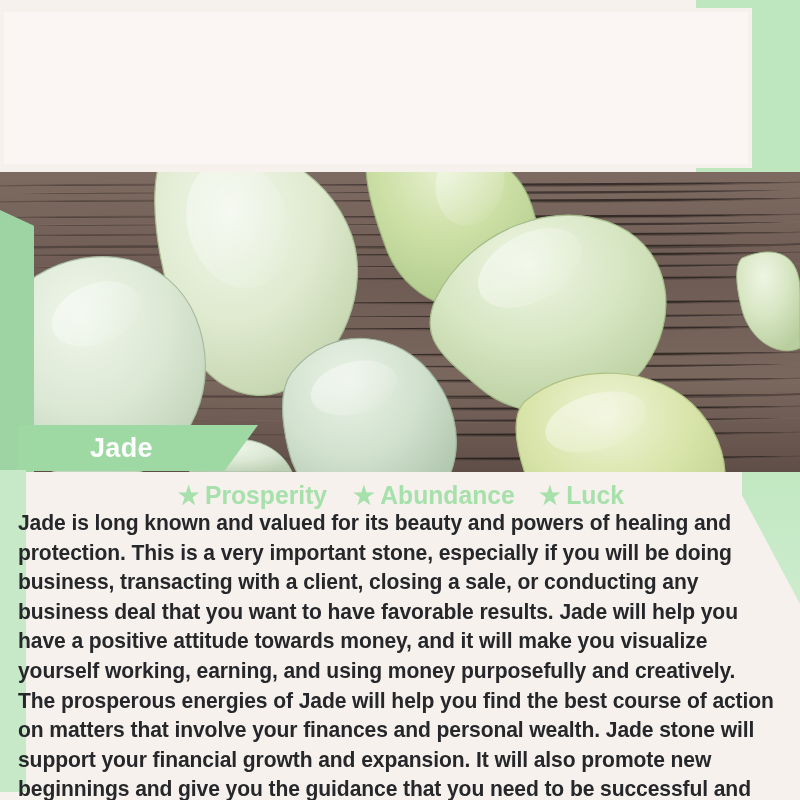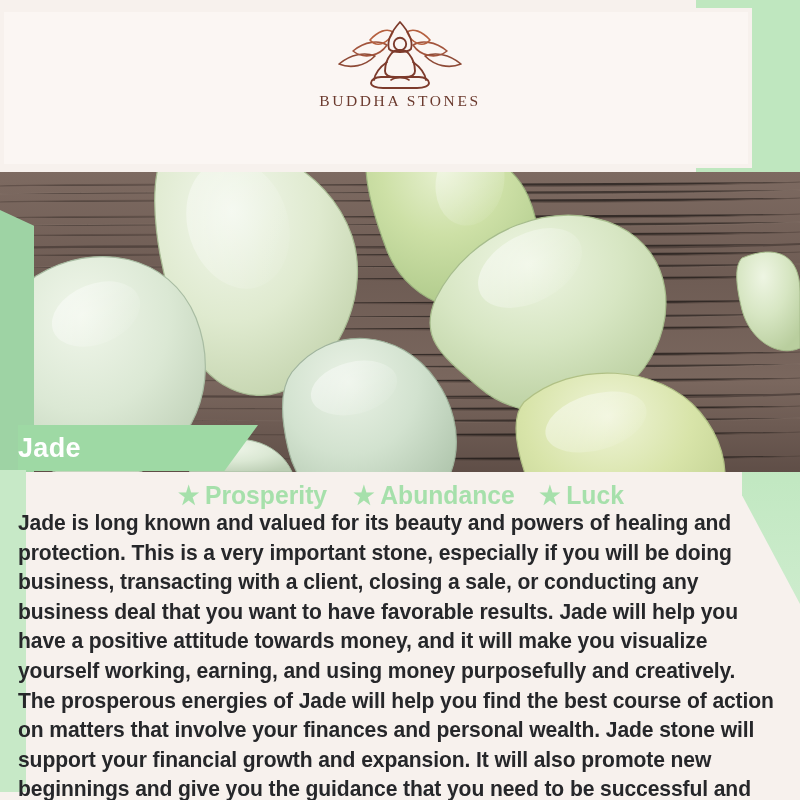--- a/index.html
+++ b/index.html
@@ -140,20 +140,21 @@
     left: 18px;
     top: 425px;
     width: 240px;
     height: 46px;
     background: #9ed9a4;
     clip-path: polygon(0 0, 100% 0, 86% 100%, 0 100%);
     display: flex;
     align-items: center;
   }
   .name-text {
+    margin-left: 72px;
     color: #ffffff;
     font-size: 27px;
     font-weight: 700;
     letter-spacing: 0.3px;
   }
 
   
   .benefits {
     position: absolute;
     left: 0;
@@ -203,49 +204,20 @@
 </head>
 <body>
 
 <div class="poster">
 
   <div class="deco deco-topright"></div>
   <div class="deco deco-rightband"></div>
   <div class="deco deco-headercard"></div>
   <div class="deco deco-headercard-inner"></div>
 
-  <div class="logo-wrap">
-    <svg class="logo-mark" viewBox="0 0 150 72">
-      <g fill="none" stroke-linecap="round" stroke-linejoin="round">
-
-        <path d="M14 46 C26 36 40 34 50 38 C40 48 26 51 14 46 Z" stroke="#8e4a36" stroke-width="1.6" fill="none"></path>
-        <path d="M136 46 C124 36 110 34 100 38 C110 48 124 51 136 46 Z" stroke="#8e4a36" stroke-width="1.6" fill="none"></path>
-
-        <path d="M28 33 C40 23 54 22 62 27 C54 39 38 41 28 33 Z" stroke="#a2543c" stroke-width="1.6" fill="none"></path>
-        <path d="M122 33 C110 23 96 22 88 27 C96 39 112 41 122 33 Z" stroke="#a2543c" stroke-width="1.6" fill="none"></path>
-
-        <path d="M45 22 C53 13 62 10 68 14 C63 26 52 30 45 22 Z" stroke="#b5603f" stroke-width="1.6" fill="none"></path>
-        <path d="M105 22 C97 13 88 10 82 14 C87 26 98 30 105 22 Z" stroke="#b5603f" stroke-width="1.6" fill="none"></path>
-
-        <path d="M75 4 C66 14 62 24 64 31 C68 35 82 35 86 31 C88 24 84 14 75 4 Z" stroke="#7d3b2c" stroke-width="1.8" fill="none"></path>
-
-        <circle cx="75" cy="26" r="6.2" stroke="#7d3b2c" stroke-width="1.9" fill="none"></circle>
-
-        <path d="M66 36 C68 33 72 32 75 32 C78 32 82 33 84 36 C88 41 90 48 90 53 C90 57 86 59 80 59 L70 59 C64 59 60 57 60 53 C60 48 62 41 66 36 Z" stroke="#7d3b2c" stroke-width="1.9" fill="none"></path>
-
-        <path d="M56 59 C50 59 46 62 46 65 C46 68 51 70 58 70 L92 70 C99 70 104 68 104 65 C104 62 100 59 94 59 Z" stroke="#7d3b2c" stroke-width="1.9" fill="none"></path>
-
-        <path d="M62 44 C55 49 50 56 49 62" stroke="#7d3b2c" stroke-width="1.8" fill="none"></path>
-        <path d="M88 44 C95 49 100 56 101 62" stroke="#7d3b2c" stroke-width="1.8" fill="none"></path>
-
-        <path d="M66 62 C70 59 80 59 84 62" stroke="#7d3b2c" stroke-width="1.6" fill="none"></path>
-      </g>
-    </svg>
-    <div class="logo-word">BUDDHA STONES</div>
-  </div>
 
 
   <div class="photo">
     <svg viewBox="0 0 800 300" preserveAspectRatio="none" aria-hidden="true">
       <defs>
         <linearGradient id="woodg" x1="0" y1="0" x2="0" y2="1">
           <stop offset="0%" stop-color="#7d6a61"></stop>
           <stop offset="35%" stop-color="#6e5c54"></stop>
           <stop offset="70%" stop-color="#7a675e"></stop>
           <stop offset="100%" stop-color="#5f4e47"></stop>

